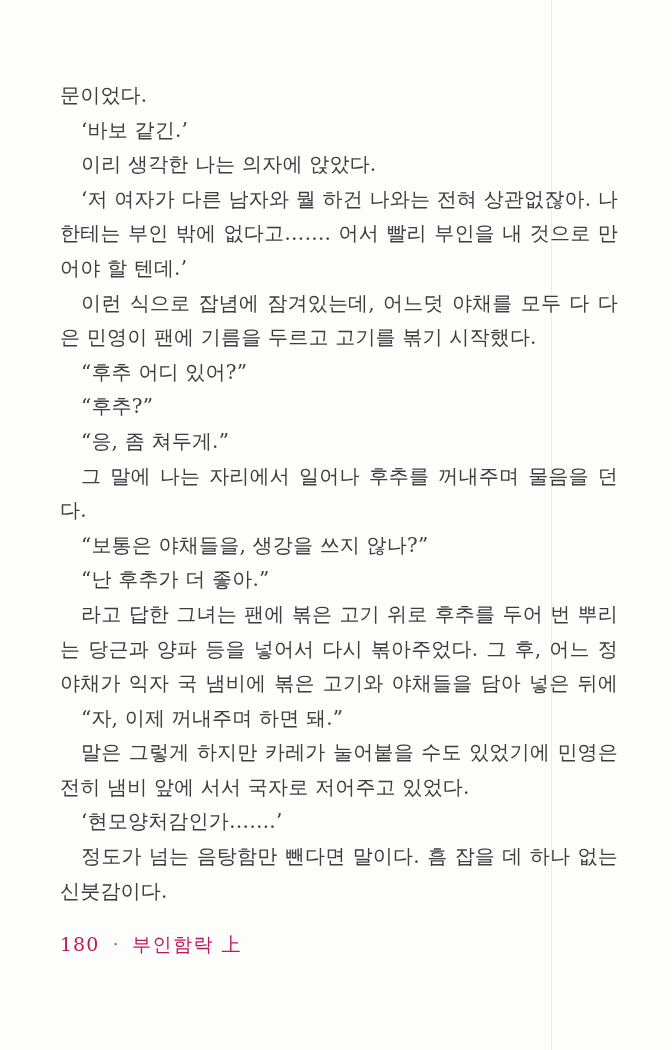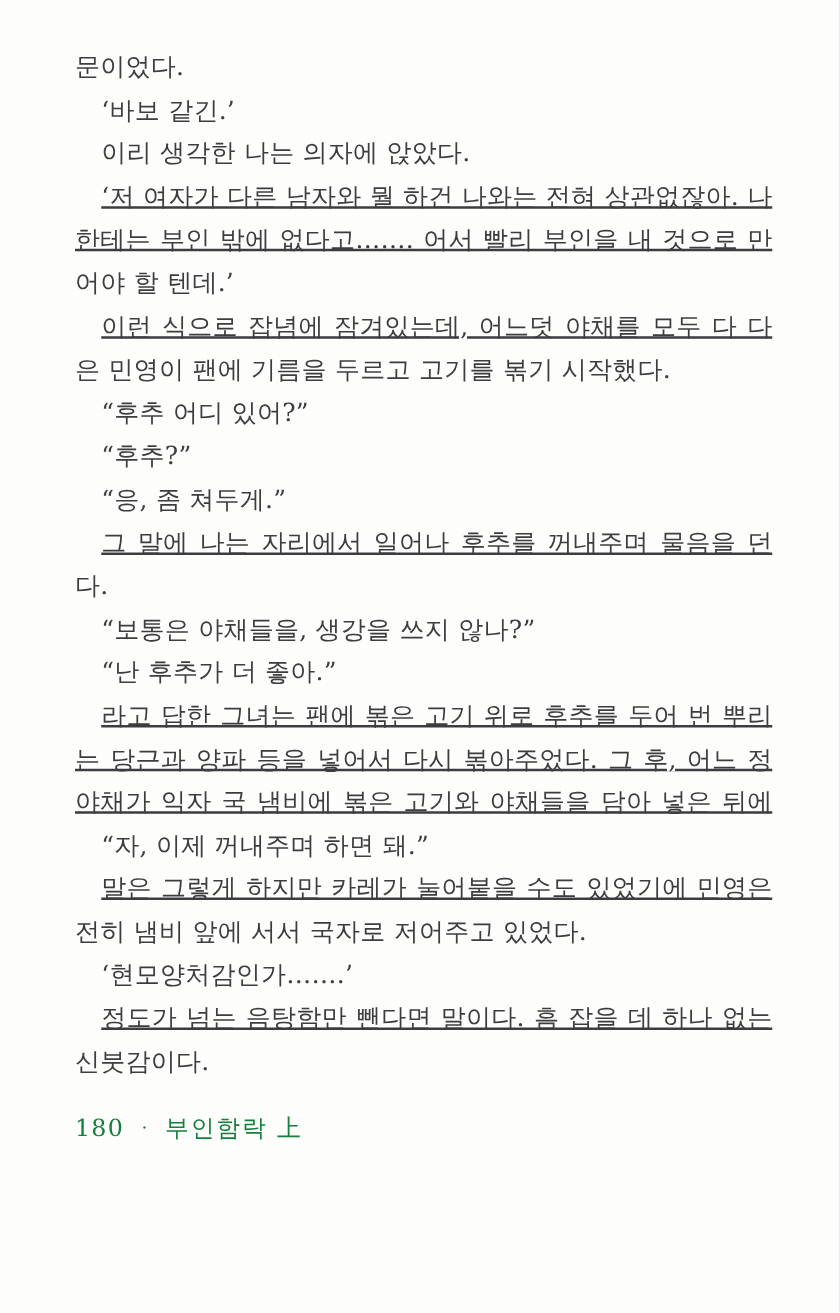--- a/index.html
+++ b/index.html
@@ -6,23 +6,23 @@
   body {
     width: 672px;
     height: 1050px;
     background: #fdfdfc;
     font-family: "DejaVu Serif", "Liberation Serif", serif;
     color: #3d3d40;
     overflow: hidden;
   }
   .page {
     box-sizing: border-box;
-    width: 672px;
+    width: 552px;
     height: 1050px;
-    padding: 36px 54px 0 60px;
+    padding: 78px 54px 0 60px;
     border-right: 1px solid #ececec;
     background: #fdfdfc;
   }
   .text-block {
     width: 558px;
   }
   .line {
     font-size: 20px;
     line-height: 34.6px;
     height: 34.6px;
@@ -30,28 +30,27 @@
     white-space: normal;
     text-align: left;
     overflow: hidden;
   }
   .line.indent {
     padding-left: 21px;
   }
   .line.full {
     text-align: justify;
     text-align-last: justify;
-    text-decoration: underline;
   }
   .footer {
     margin-top: 24px;
     display: flex;
     align-items: baseline;
     font-size: 19px;
-    color: #15803d;
+    color: #be185d;
   }
   .footer .page-number { letter-spacing: 1px; }
   .footer .separator {
     margin: 0 14px;
     font-size: 15px;
     position: relative;
     top: -2px;
   }
   .footer .book-title { letter-spacing: 1.5px; }
 </style>

